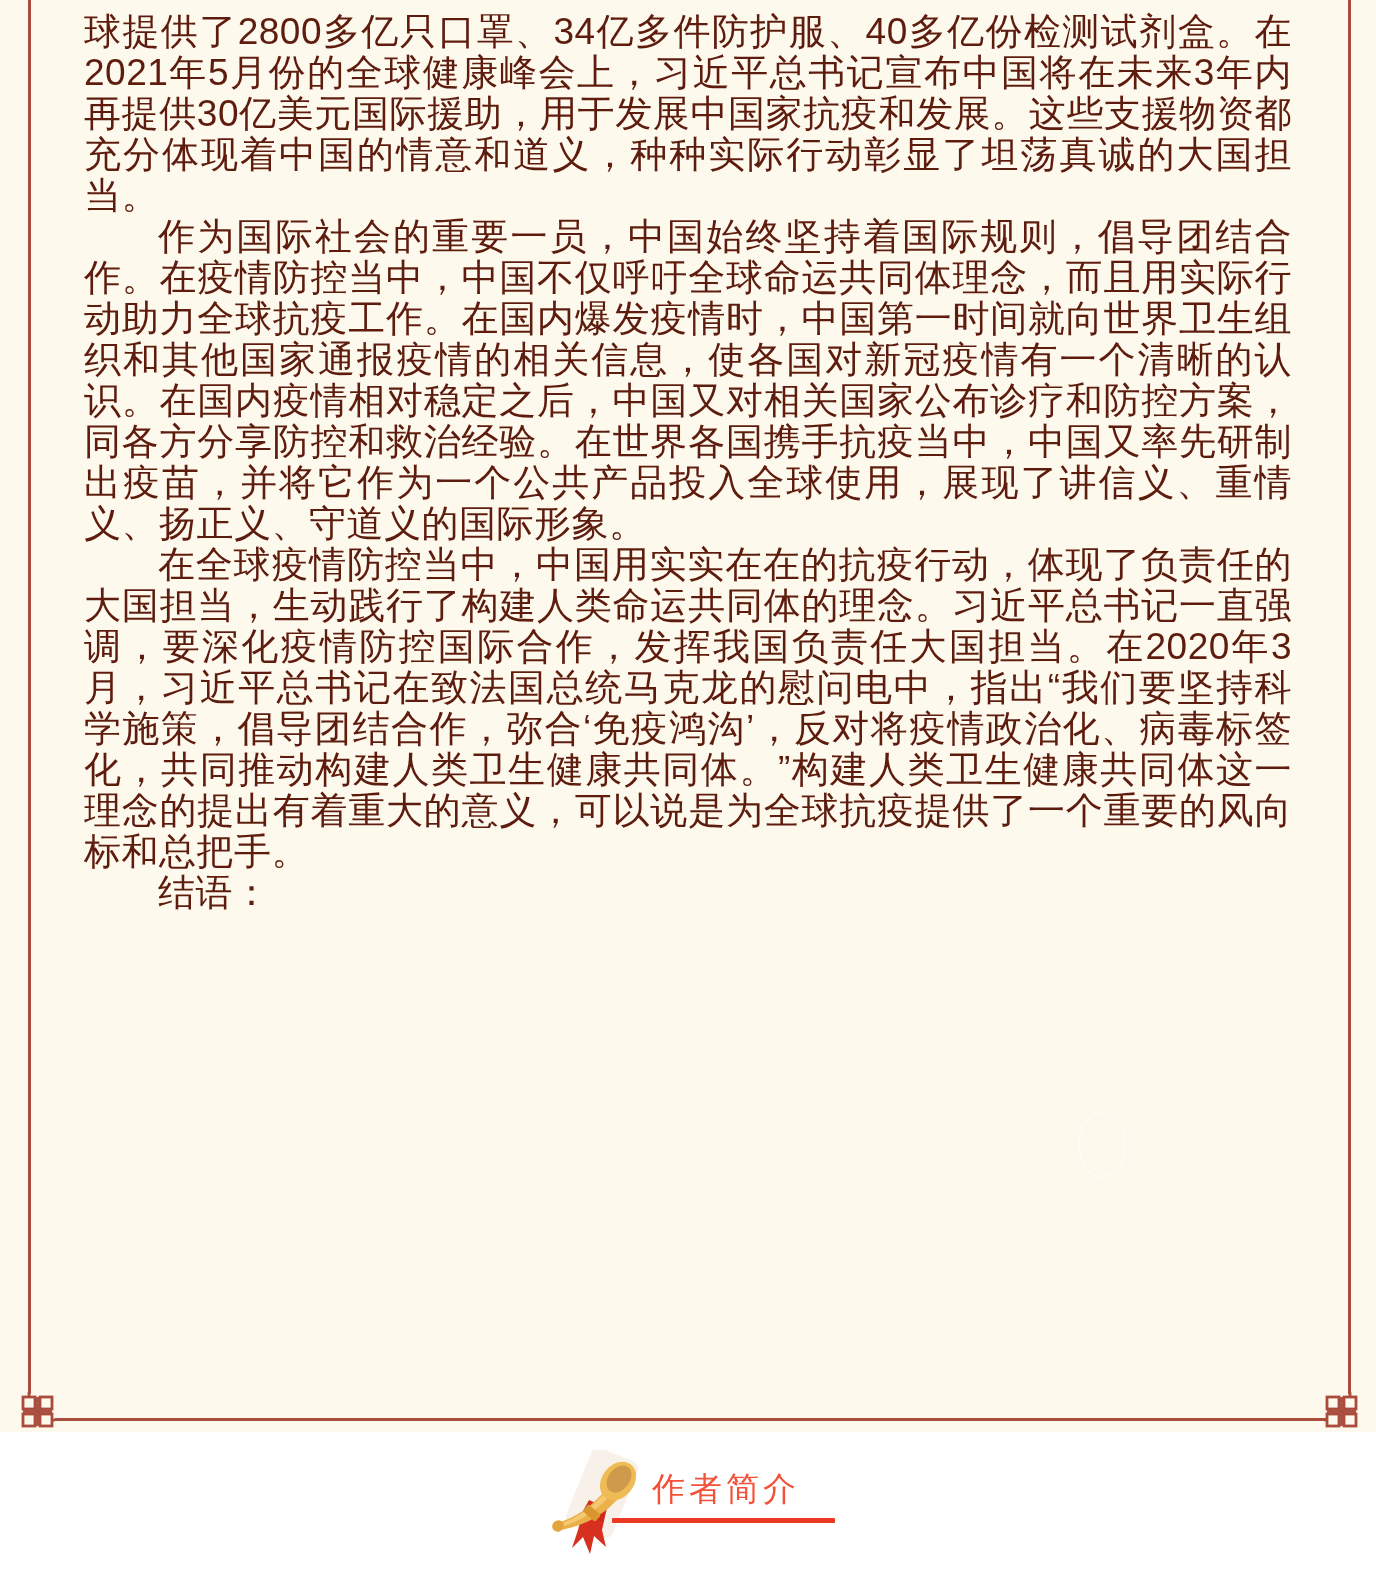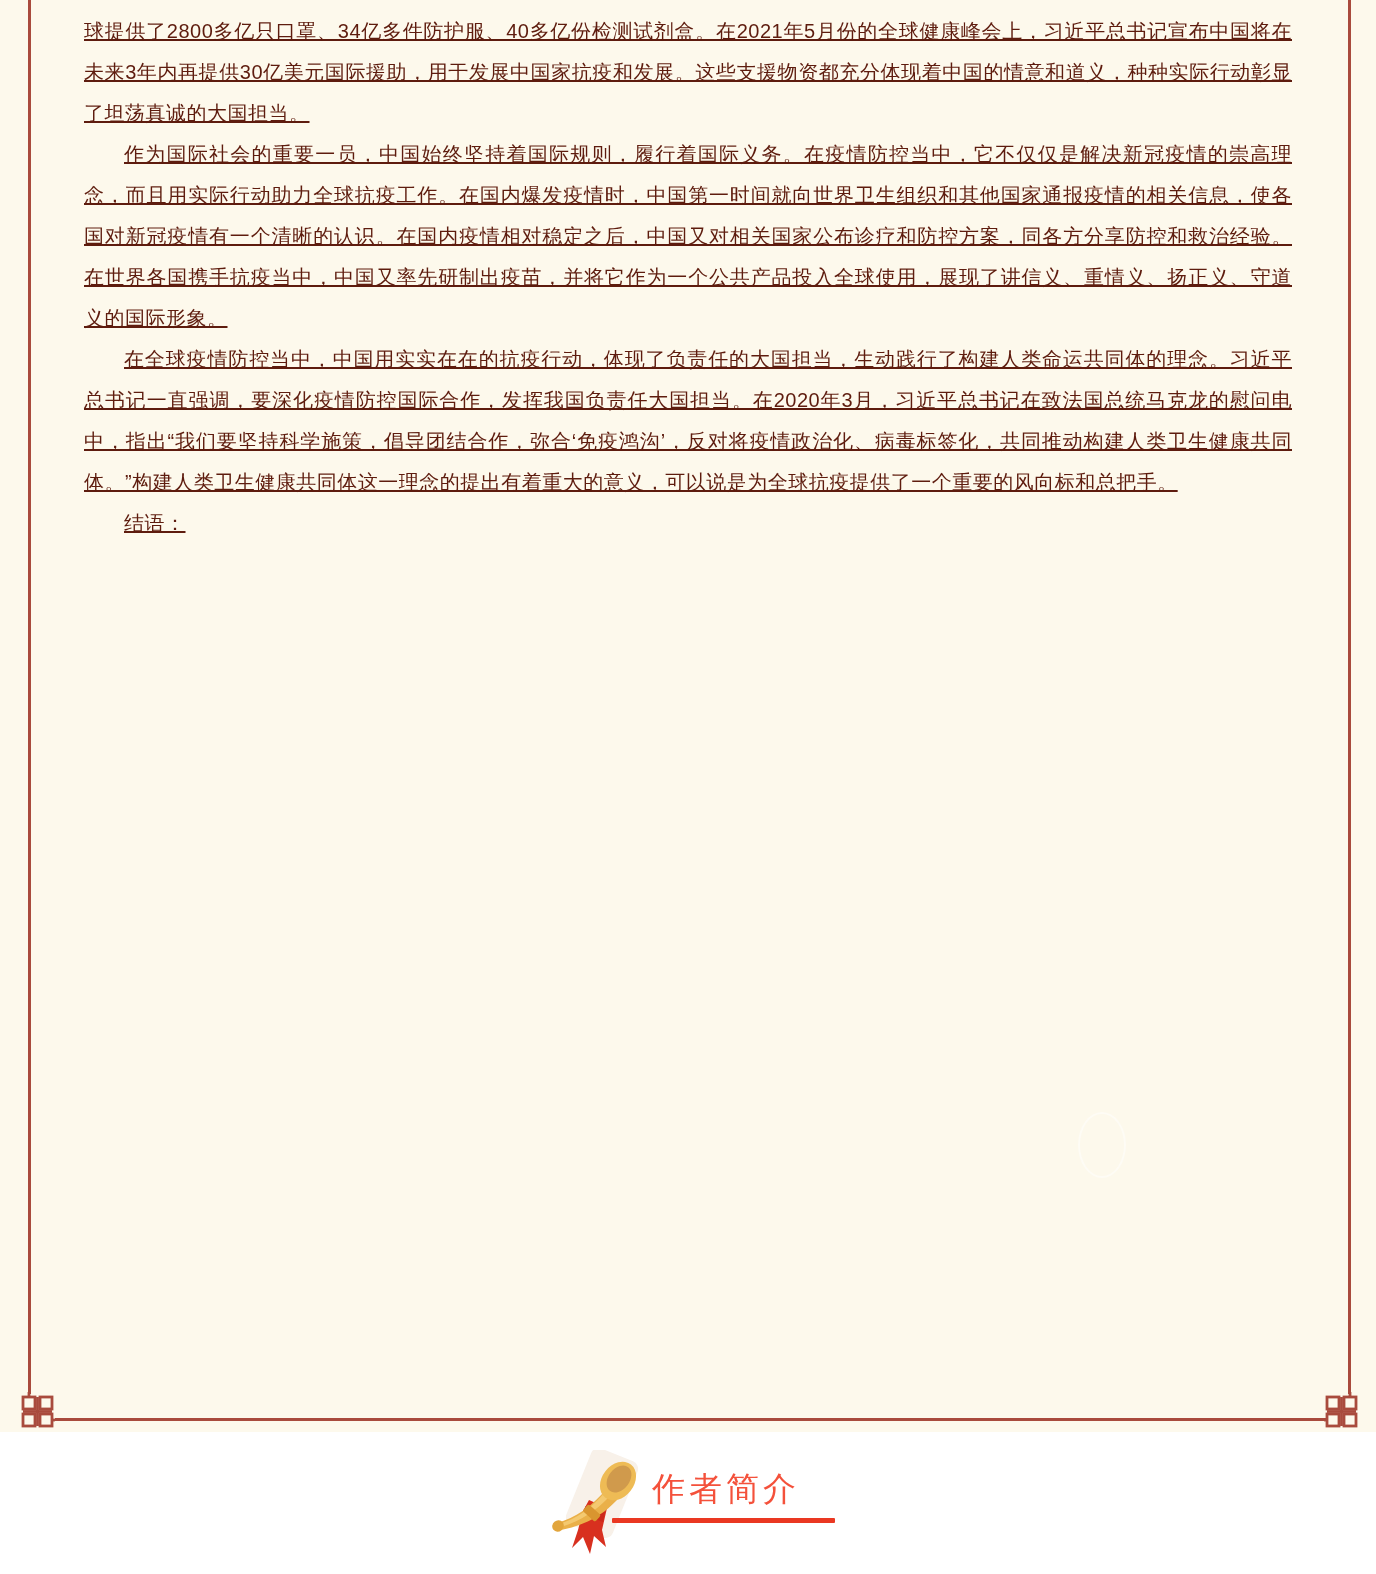--- a/index.html
+++ b/index.html
@@ -52,27 +52,26 @@
   
   .article{
     position:absolute;left:0;top:0;
     width:1376px;max-height:1412px;
     padding:11px 84px 0 84px;
     box-sizing:border-box;
     overflow:hidden;
   }
   .article p.para{
     margin:0;
-    font-size:20px;line-height:41px;
+    font-size:37px;line-height:41px;
     color:var(--body-text-color);
     text-align:justify;
     text-justify:inter-ideograph;
     text-indent:2em;
     letter-spacing:0.5px;
-    text-decoration:underline;
   }
   .article p.para:first-of-type{text-indent:0;}
 
   
   .footer{
     position:absolute;left:0;top:1432px;
     width:1112px;height:142px;
     background:var(--page-background);
   }
   .author-badge{position:absolute;left:545px;top:18px;width:300px;height:120px;}
@@ -122,21 +121,21 @@
       <line x1="18.5" y1="5" x2="18.5" y2="34"></line>
       <line x1="33" y1="28" x2="36" y2="28"></line>
     </svg>
 
     <div class="watermark"></div>
 
     <div class="article">
 
         <p class="para">球提供了2800多亿只口罩、34亿多件防护服、40多亿份检测试剂盒。在2021年5月份的全球健康峰会上，习近平总书记宣布中国将在未来3年内再提供30亿美元国际援助，用于发展中国家抗疫和发展。这些支援物资都充分体现着中国的情意和道义，种种实际行动彰显了坦荡真诚的大国担当。</p>
 
-        <p class="para">作为国际社会的重要一员，中国始终坚持着国际规则，履行着国际义务。在疫情防控当中，它不仅仅是解决新冠疫情的崇高理念，而且用实际行动助力全球抗疫工作。在国内爆发疫情时，中国第一时间就向世界卫生组织和其他国家通报疫情的相关信息，使各国对新冠疫情有一个清晰的认识。在国内疫情相对稳定之后，中国又对相关国家公布诊疗和防控方案，同各方分享防控和救治经验。在世界各国携手抗疫当中，中国又率先研制出疫苗，并将它作为一个公共产品投入全球使用，展现了讲信义、重情义、扬正义、守道义的国际形象。</p>
+        <p class="para">作为国际社会的重要一员，中国始终坚持着国际规则，倡导团结合作。在疫情防控当中，中国不仅呼吁全球命运共同体理念，而且用实际行动助力全球抗疫工作。在国内爆发疫情时，中国第一时间就向世界卫生组织和其他国家通报疫情的相关信息，使各国对新冠疫情有一个清晰的认识。在国内疫情相对稳定之后，中国又对相关国家公布诊疗和防控方案，同各方分享防控和救治经验。在世界各国携手抗疫当中，中国又率先研制出疫苗，并将它作为一个公共产品投入全球使用，展现了讲信义、重情义、扬正义、守道义的国际形象。</p>
 
 
         <p class="para">在全球疫情防控当中，中国用实实在在的抗疫行动，体现了负责任的大国担当，生动践行了构建人类命运共同体的理念。习近平总书记一直强调，要深化疫情防控国际合作，发挥我国负责任大国担当。在2020年3月，习近平总书记在致法国总统马克龙的慰问电中，指出“我们要坚持科学施策，倡导团结合作，弥合‘免疫鸿沟’，反对将疫情政治化、病毒标签化，共同推动构建人类卫生健康共同体。”构建人类卫生健康共同体这一理念的提出有着重大的意义，可以说是为全球抗疫提供了一个重要的风向标和总把手。</p>
 
 
         <p class="para">结语：</p>
 
       </div>
 
   </div>

